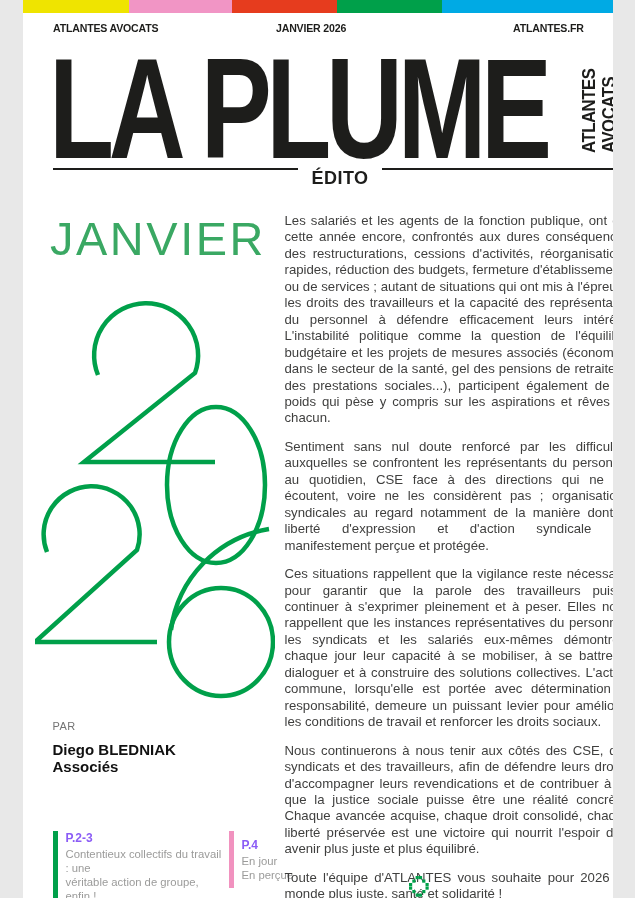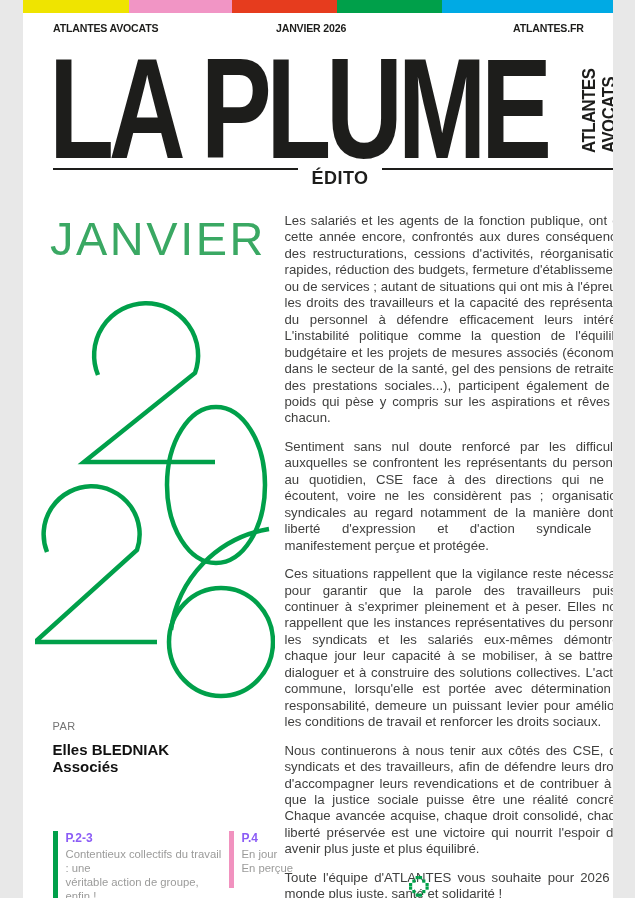--- a/index.html
+++ b/index.html
@@ -43,21 +43,21 @@
     position:absolute;left:27px;top:212px;font-size:46px;font-weight:100;
     letter-spacing:2.5px;color:#3aa863;white-space:nowrap;transform:scaleX(1.02);transform-origin:left top;
   }
   .year-svg{position:absolute;left:12px;top:300px;width:240px;height:402px;}
   .byline{position:absolute;left:30px;top:720px;width:210px;}
   .byline .par{font-size:11px;color:#737373;letter-spacing:0.5px;margin-bottom:9px;}
   .author-name{font-weight:bold;font-size:15px;line-height:17px;color:#111;}
   
   .teaser{position:absolute;top:831px;display:flex;}
   .teaser.t1{left:30px;width:172px;}
-  .teaser.t2{left:206px;width:70px;}
+  .teaser.t2{left:206px;width:70px;align-items:center;}
   .tbar{width:5px;min-height:57px;margin-right:8px;flex:none;}
   .tpage{font-weight:bold;font-size:12px;color:#8b5cf6;margin-bottom:2px;}
   .ttext{font-size:11.3px;line-height:14px;color:#9b9b9a;}
   
   .edito-body{
     position:absolute;left:262px;top:213px;width:346px;
     font-size:13.2px;line-height:16.45px;color:#3f3f3e;text-align:justify;
   }
   .edito-body p{margin:0 0 12px 0;}
   .edito-body p:last-child{margin-bottom:0;}
@@ -103,21 +103,21 @@
     <path d="M 63,75 A 52,52 0 1 1 160,73 L 49,162 H 180"></path>
     <ellipse cx="181" cy="185" rx="49" ry="78"></ellipse>
     <path d="M 12,252 A 48,48 0 1 1 102,250 L 0,342 H 122"></path>
     <path d="M 234,229 A 118,118 0 0 0 136,330"></path>
     <ellipse cx="186" cy="342" rx="52" ry="54"></ellipse>
   </svg>
 
   <div class="byline">
     <div class="par">PAR</div>
     <div id="authors">
-        <div class="author-name">Elles BLEDNIAK</div>
+        <div class="author-name">Diego BLEDNIAK</div>
       </div>
     <div class="author-name">Associés</div>
   </div>
 
   <div class="teaser t1">
     <div class="tbar" style="background: rgb(0, 160, 74);"></div>
     <div>
       <div class="tpage">P.2-3</div>
       <div class="ttext">
         <span>Contentieux collectifs du travail : une</span><br>

